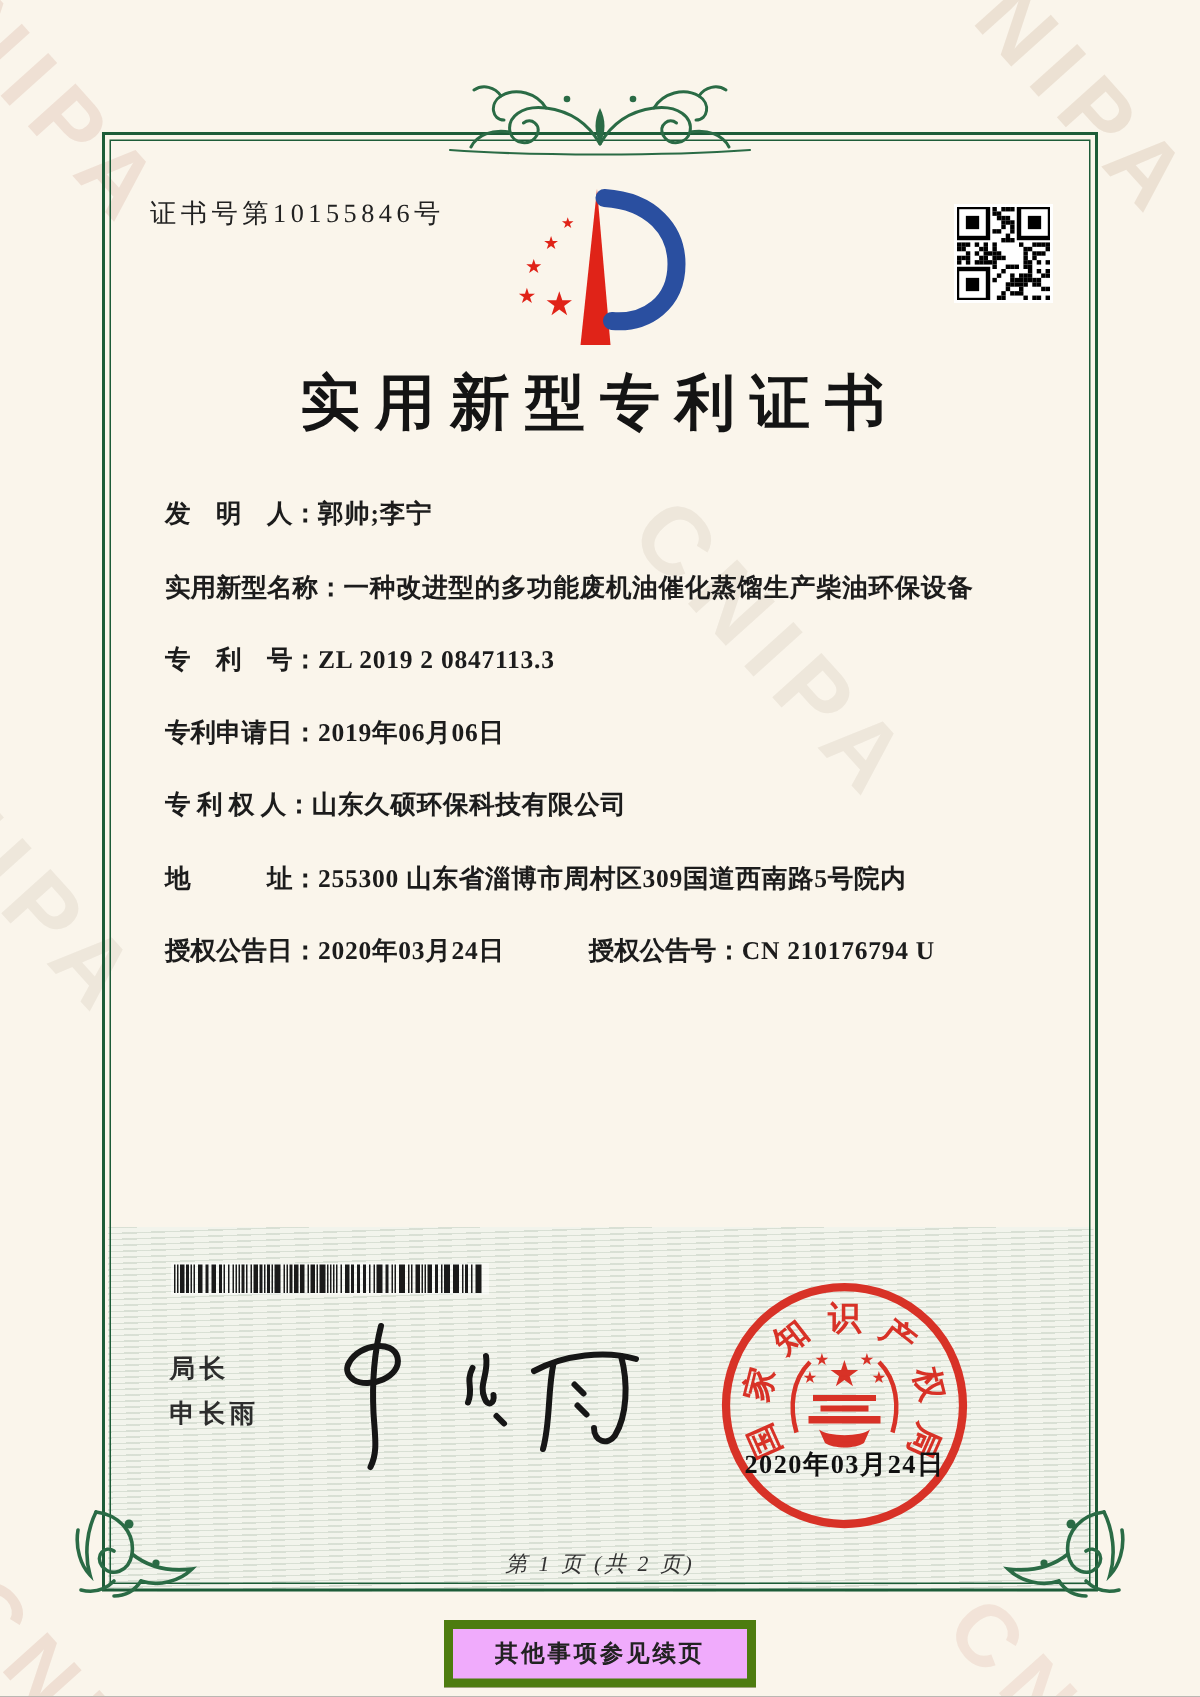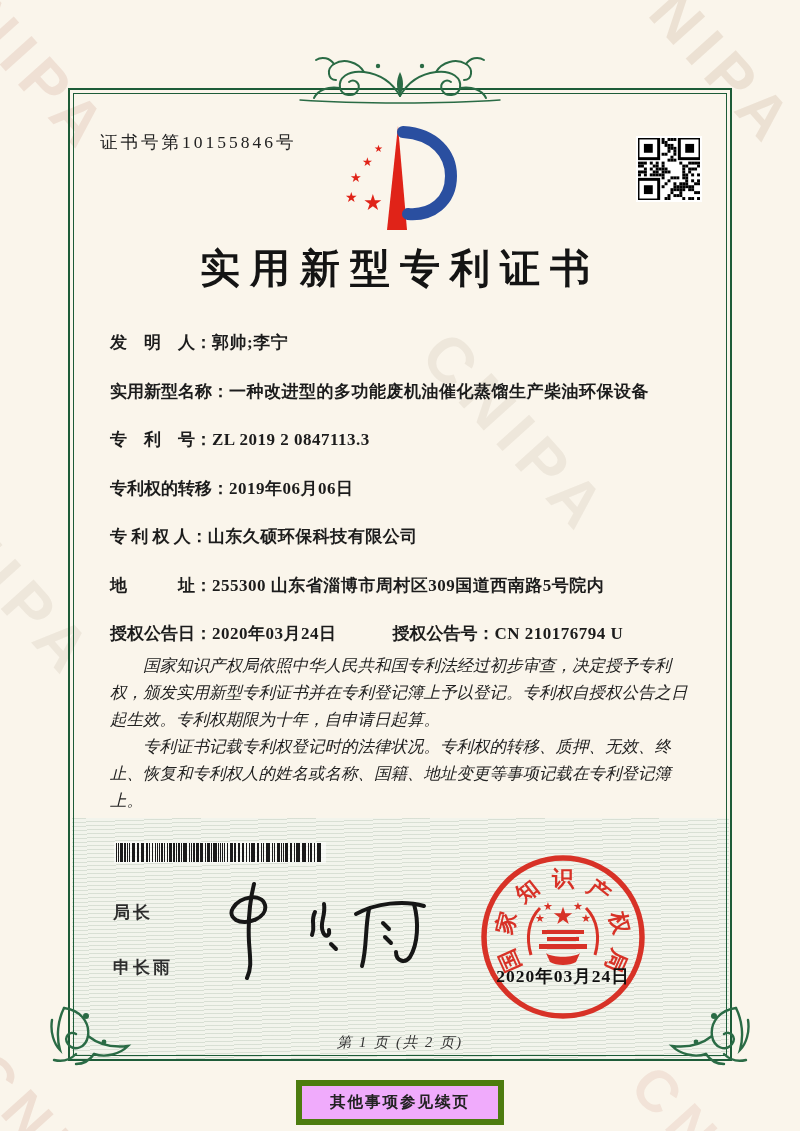--- a/index.html
+++ b/index.html
@@ -39,21 +39,21 @@
   .flabel{white-space:pre;font-weight:600;flex:none;}
   .fvalue{font-weight:600;letter-spacing:.5px;}
   .flabel2{white-space:pre;font-weight:600;flex:none;margin-left:56px;}
   .bodytext{
     position:absolute;left:110px;top:652px;width:586px;
     font-size:16.5px;line-height:27px;font-style:italic;color:#222;
   }
   .bodytext p{margin:0;text-indent:2em;}
   .barcode{position:absolute;left:114px;top:842px;width:212px;height:21px;background:rgba(255,255,255,.55);}
   .officer{position:absolute;left:113px;top:901px;font-family:"Liberation Sans",sans-serif;font-weight:700;color:#2d2d2d;}
-  .officer .otitle{font-size:17px;letter-spacing:3px;margin-bottom:32px;}
+  .officer .otitle{font-size:17px;letter-spacing:3px;margin-bottom:7px;}
   .officer .oname{font-size:17px;letter-spacing:3px;}
   .signature{position:absolute;left:218px;top:878px;width:215px;height:108px;}
   .seal{position:absolute;left:476px;top:850px;width:174px;height:174px;opacity:.95;}
   .seal-date{
     position:absolute;left:478px;top:964px;width:170px;text-align:center;
     font-size:17.5px;font-weight:700;letter-spacing:1px;color:#111;z-index:5;
   }
   .page-num{
     position:absolute;left:0;top:1033px;width:800px;text-align:center;
     font-size:14.5px;letter-spacing:2px;color:#333;font-style:italic;
@@ -271,43 +271,39 @@
     </div>
     <div class="field-row">
       <span class="flabel">实用新型名称：</span>
       <span class="fvalue">一种改进型的多功能废机油催化蒸馏生产柴油环保设备</span>
     </div>
     <div class="field-row">
       <span class="flabel">专　利　号：</span>
       <span class="fvalue">ZL 2019 2 0847113.3</span>
     </div>
     <div class="field-row">
-      <span class="flabel">专利权的转移：</span>
+      <span class="flabel">专利申请日：</span>
       <span class="fvalue">2019年06月06日</span>
     </div>
     <div class="field-row">
       <span class="flabel">专 利 权 人：</span>
       <span class="fvalue">山东久硕环保科技有限公司</span>
     </div>
     <div class="field-row">
       <span class="flabel">地　　　址：</span>
       <span class="fvalue">255300 山东省淄博市周村区309国道西南路5号院内</span>
     </div>
     <div class="field-row">
       <span class="flabel">授权公告日：</span>
       <span class="fvalue">2020年03月24日</span>
       <span class="flabel2">授权公告号：</span>
       <span class="fvalue">CN 210176794 U</span>
     </div>
   </div>
 
-  <div class="bodytext">
-    <p>国家知识产权局依照中华人民共和国专利法经过初步审查，决定授予专利权，颁发实用新型专利证书并在专利登记簿上予以登记。专利权自授权公告之日起生效。专利权期限为十年，自申请日起算。</p>
-    <p>专利证书记载专利权登记时的法律状况。专利权的转移、质押、无效、终止、恢复和专利权人的姓名或名称、国籍、地址变更等事项记载在专利登记簿上。</p>
-  </div>
 
   <svg id="barcode-svg" class="barcode" viewBox="0 0 212 21" preserveAspectRatio="none">
       <rect x="2" y="1" width="1" height="19" fill="#1a1a1a"></rect>
       <rect x="4" y="1" width="1" height="19" fill="#1a1a1a"></rect>
       <rect x="6" y="1" width="3" height="19" fill="#1a1a1a"></rect>
       <rect x="10" y="1" width="2" height="19" fill="#1a1a1a"></rect>
       <rect x="13" y="1" width="1" height="19" fill="#1a1a1a"></rect>
       <rect x="15" y="1" width="1" height="19" fill="#1a1a1a"></rect>
       <rect x="18" y="1" width="3" height="19" fill="#1a1a1a"></rect>
       <rect x="23" y="1" width="2" height="19" fill="#1a1a1a"></rect>

